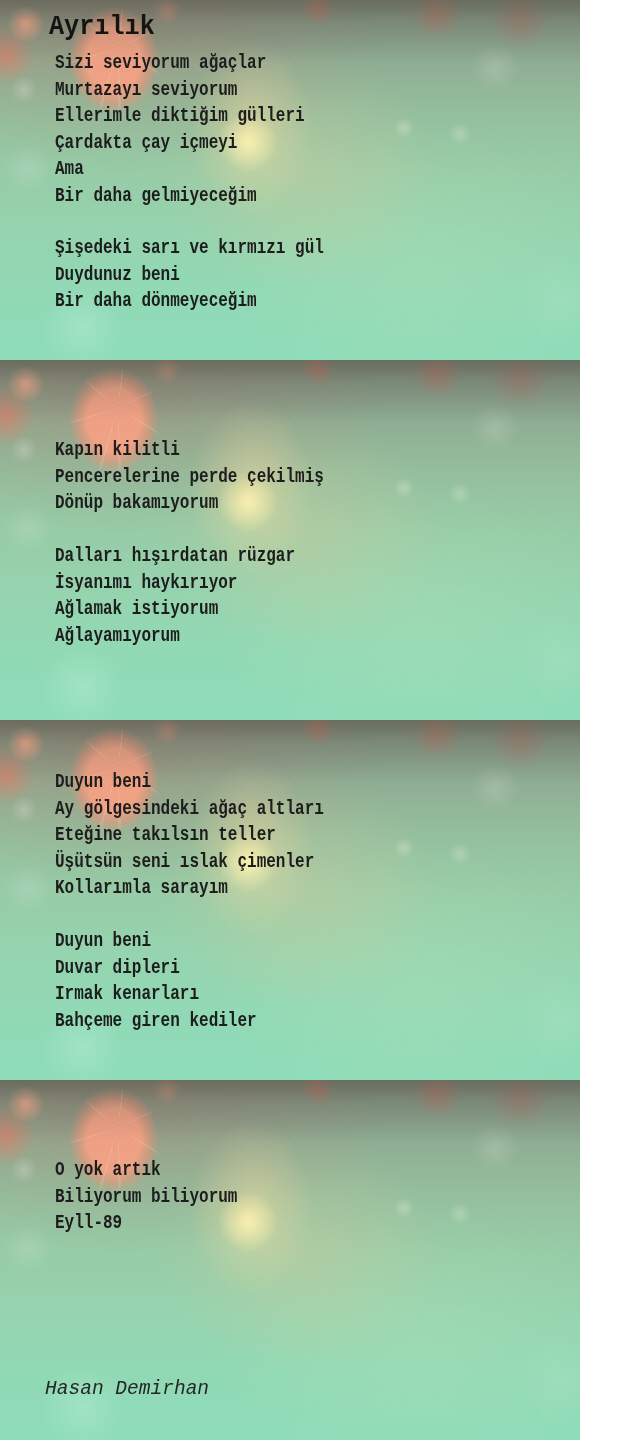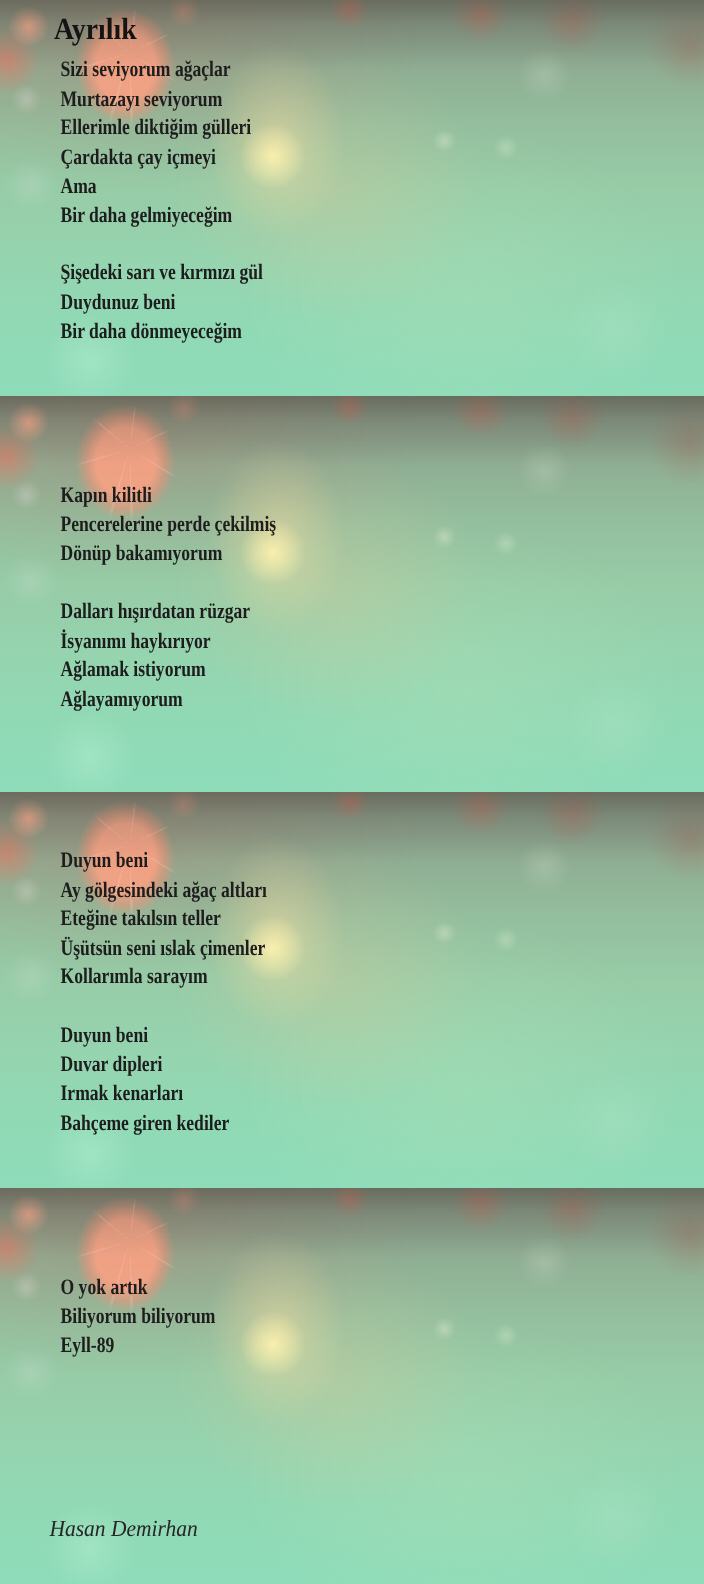--- a/index.html
+++ b/index.html
@@ -1,20 +1,20 @@
 <!DOCTYPE html>
 <html style="--text-color: #1d1d1d; --title-color: #141414; --author-color: #262626; --background-mint: #8edcba; --bokeh-coral: #f3a184; --glow-yellow: #f7edae;"><head>
 <meta charset="utf-8">
 <style>
   html,body{margin:0;padding:0;}
   .page{
     position:relative;
-    width:640px;height:1440px;
+    width:580px;height:1440px;
     overflow:hidden;
-    font-family:Liberation Serif, serif;
+    font-family:Liberation Mono, monospace;
     background:#8edcba;
   }
   
   .bg{
     position:absolute;inset:0;
     background-repeat:repeat;
     background-size:640px 360px;
     background-image:
       
       linear-gradient(180deg, rgba(80,82,70,.48) 0px, rgba(80,82,70,.22) 20px, rgba(80,82,70,0) 62px),

